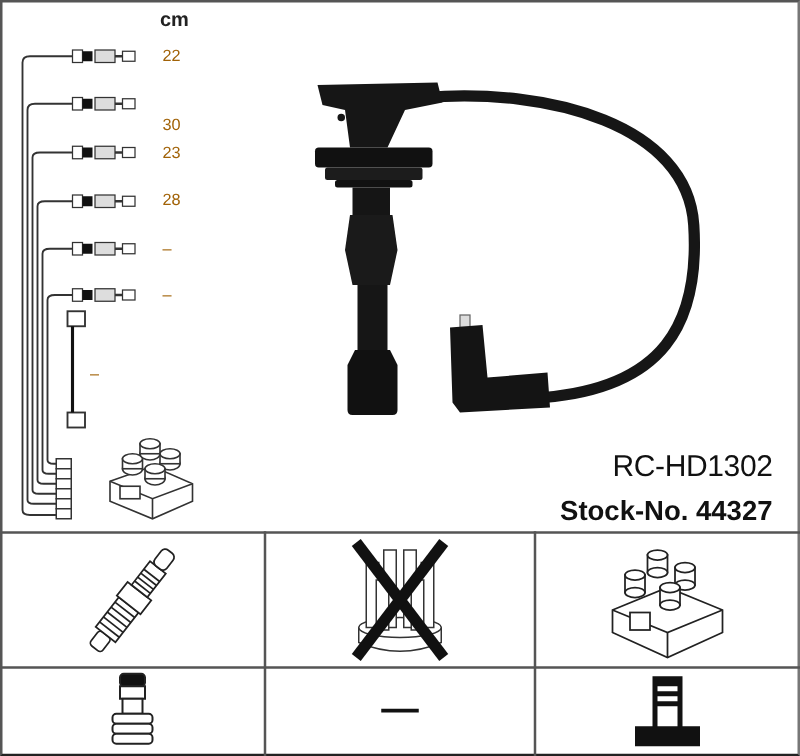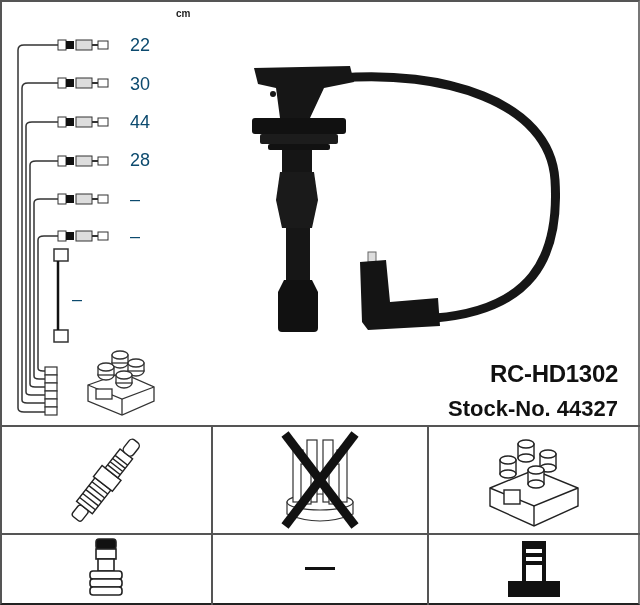--- a/index.html
+++ b/index.html
@@ -1,21 +1,21 @@
 <!DOCTYPE html>
 <html><head>
 <meta charset="utf-8">
 <style>
   html, body { margin:0; padding:0; background:#fff; }
   body { width:640px; height:605px; position:relative; overflow:hidden; font-family:"Liberation Sans", sans-serif; }
   .frame { position:absolute; left:0; top:0; width:636px; height:601px; border:2px solid #555; border-right-color:#777; border-bottom-color:#222; background:#fff; }
   .abs { position:absolute; }
-  .len-label { position:absolute; left:130px; font-size:18px; color:#0c4a6e; line-height:20px; }
-  .unit-label { position:absolute; left:128px; top:8px; font-size:10px; font-weight:bold; color:#222;margin-left:48px; }
-  .title { position:absolute; right:22px; top:360px; font-size:24px; font-weight:bold; color:#111; letter-spacing:-0.3px; font-family:"Liberation Sans", sans-serif; }
+  .len-label { position:absolute; left:130px; font-size:13px; color:#a16207; line-height:20px; }
+  .unit-label { position:absolute; left:128px; top:8px; font-size:16px; font-weight:bold; color:#222; }
+  .title { position:absolute; right:22px; top:360px; font-size:24px; font-weight:normal; color:#111; letter-spacing:-0.3px; font-family:"Liberation Sans", sans-serif; }
   .stock { position:absolute; right:22px; top:396px; font-size:22px; font-weight:bold; color:#111; }
   .hline { position:absolute; left:0; height:2px; background:#555; width:640px; }
   .vline { position:absolute; width:2px; background:#555; }
   .cell { position:absolute; display:flex; align-items:center; justify-content:center; }
   .dash-mark { width:30px; height:3px; background:#111; }
   svg { display:block; }
 </style>
 </head>
 <body>
 
@@ -59,22 +59,22 @@
     <rect x="45" y="367" width="12" height="8"></rect>
     <rect x="45" y="375" width="12" height="8"></rect>
     <rect x="45" y="383" width="12" height="8"></rect>
     <rect x="45" y="391" width="12" height="8"></rect>
     <rect x="45" y="399" width="12" height="8"></rect>
     <rect x="45" y="407" width="12" height="8"></rect>
   </g>
 </svg>
 
 <div class="len-label" style="top:35px">22</div>
-<div class="len-label" style="top:74px">30</div>
-<div class="len-label" style="top:112px">44</div>
+<div class="len-label" style="top:90px">30</div>
+<div class="len-label" style="top:112px">23</div>
 <div class="len-label" style="top:150px">28</div>
 <div class="len-label" style="top:189px">–</div>
 <div class="len-label" style="top:226px">–</div>
 <div class="len-label" style="left:72px;top:289px">–</div>
 
 <svg class="abs" style="left:82px;top:345px" width="78" height="72">
   <g fill="#fff" stroke="#333" stroke-width="1.3">
     <path d="M6 40 L40 28 L72 42 L72 56 L40 70 L6 56 Z"></path>
     <path d="M6 40 L40 54 L72 42"></path>
     <path d="M40 54 L40 70"></path>

